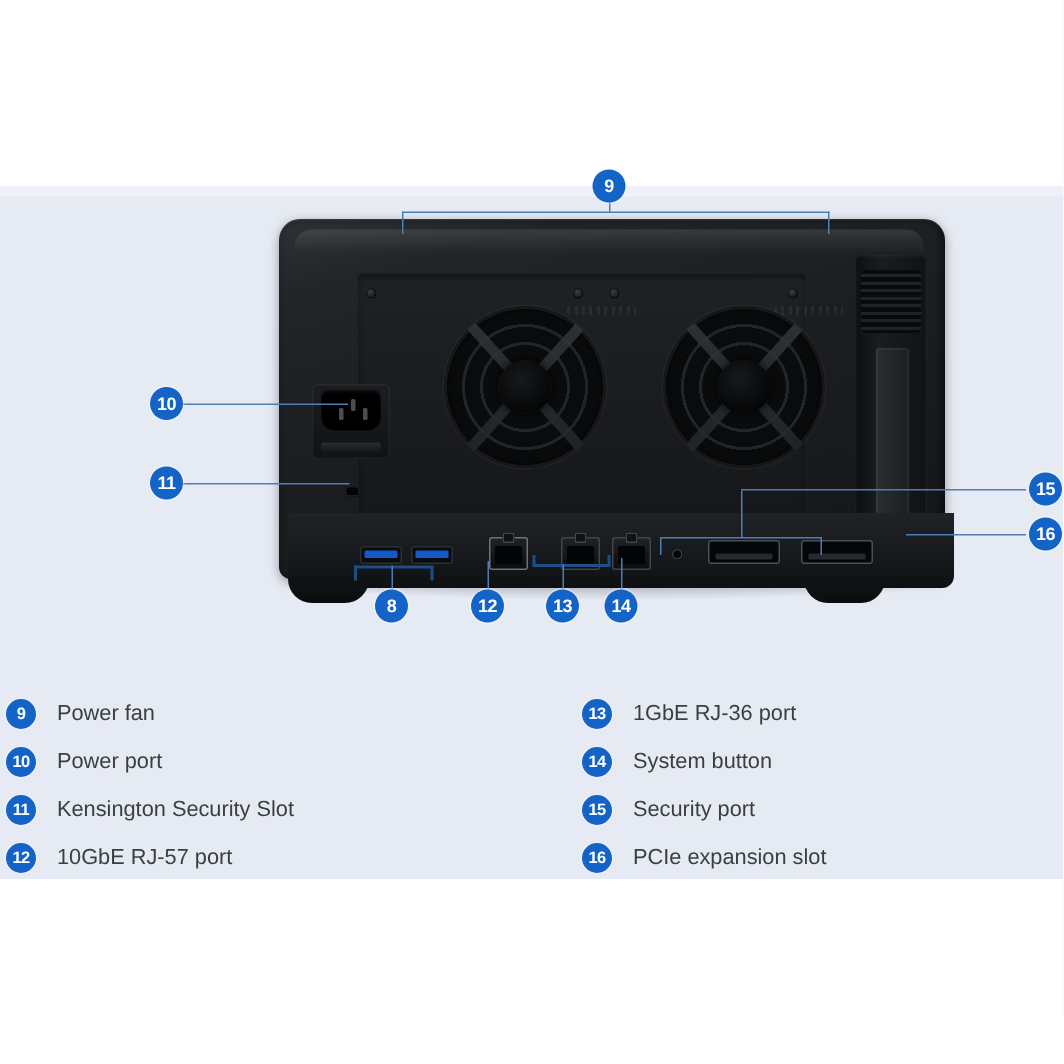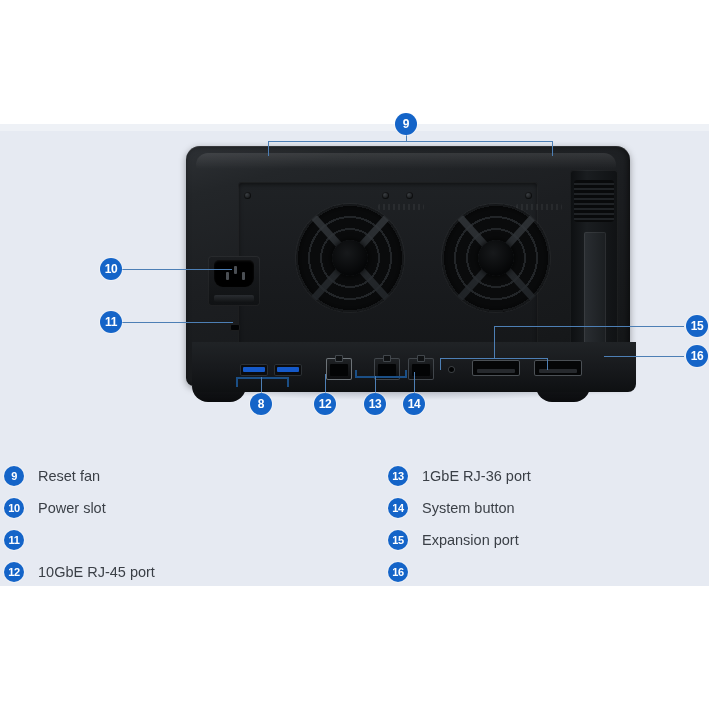--- a/index.html
+++ b/index.html
@@ -408,48 +408,50 @@
   <div class="badge" id="badge-13" style="left:364px; top:393px;">13</div>
   <div class="badge" id="badge-14" style="left:403px; top:393px;">14</div>
   <div class="badge" id="badge-15" style="left:686px; top:315px;">15</div>
   <div class="badge" id="badge-16" style="left:686px; top:345px;">16</div>
 
   <div id="legend">
 
     <div class="leg-col left">
       <div class="leg-item">
         <div class="leg-badge">9</div>
-        <div class="leg-text">Reset fan</div>
+        <div class="leg-text">Power fan</div>
       </div>
       <div class="leg-item">
         <div class="leg-badge">10</div>
-        <div class="leg-text">Power slot</div>
+        <div class="leg-text">Power port</div>
       </div>
       <div class="leg-item">
         <div class="leg-badge">11</div>
+        <div class="leg-text">Kensington Security Slot</div>
       </div>
       <div class="leg-item">
         <div class="leg-badge">12</div>
-        <div class="leg-text">10GbE RJ-45 port</div>
+        <div class="leg-text">10GbE RJ-57 port</div>
       </div>
     </div>
 
     <div class="leg-col right">
       <div class="leg-item">
         <div class="leg-badge">13</div>
         <div class="leg-text">1GbE RJ-36 port</div>
       </div>
       <div class="leg-item">
         <div class="leg-badge">14</div>
         <div class="leg-text">System button</div>
       </div>
       <div class="leg-item">
         <div class="leg-badge">15</div>
-        <div class="leg-text">Expansion port</div>
+        <div class="leg-text">Security port</div>
       </div>
       <div class="leg-item">
         <div class="leg-badge">16</div>
+        <div class="leg-text">PCIe expansion slot</div>
       </div>
     </div>
 
   </div>
 
 </div>
 
 </body></html>

